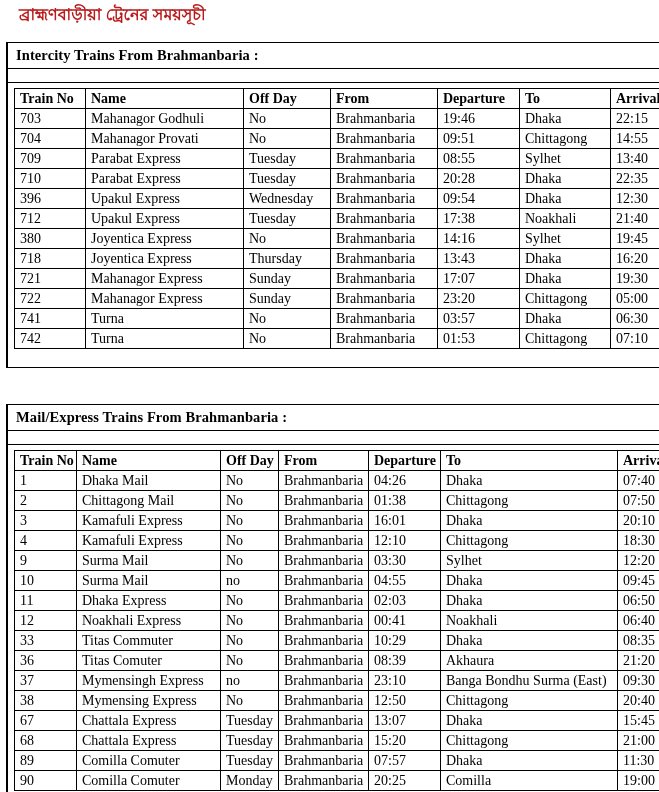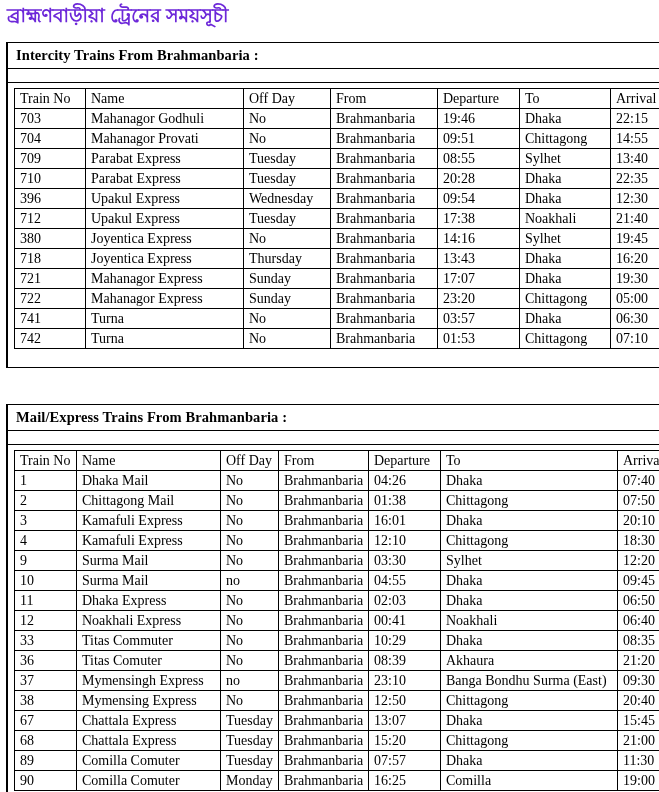--- a/index.html
+++ b/index.html
@@ -20,28 +20,29 @@
   .page {
     width: 659px;
     height: 792px;
     position: relative;
     padding: 0;
   }
 
   
   .page-title {
     font-family: "Liberation Sans", "DejaVu Sans", sans-serif;
-    font-size: 19px;
+    font-size: 16px;
     font-weight: bold;
-    color: #6d28d9;
+    color: #b91c1c;
     letter-spacing: 0px;
     line-height: 1.1;
     padding: 6px 0 0 7px;
     height: 34px;
     white-space: nowrap;
+    margin-left: 12px;
   }
 
   
   .section {
     border: 1px solid #000000;
     border-left: 2px solid #000000;
     margin: 0 0 0 6px;
     width: 670px;           
     background: #ffffff;
   }
@@ -78,21 +79,21 @@
     padding: 1px 0 1px 5px;
     text-align: left;
     vertical-align: middle;
     white-space: nowrap;
     overflow: hidden;
     height: 19px;
     line-height: 17px;
     font-weight: normal;
   }
   table.sched th {
-    font-weight: normal;
+    font-weight: bold;
     margin-left: 28px;
   }
 
   
   .t1 col.c0 { width: 71px; }
   .t1 col.c1 { width: 158px; }
   .t1 col.c2 { width: 87px; }
   .t1 col.c3 { width: 107px; }
   .t1 col.c4 { width: 82px; }
   .t1 col.c5 { width: 91px; }
@@ -417,21 +418,21 @@
             <td>Brahmanbaria</td>
             <td>07:57</td>
             <td>Dhaka</td>
             <td>11:30</td>
           </tr>
           <tr>
             <td>90</td>
             <td>Comilla Comuter</td>
             <td>Monday</td>
             <td>Brahmanbaria</td>
-            <td>16:25</td>
+            <td>20:25</td>
             <td>Comilla</td>
             <td>19:00</td>
           </tr>
         </tbody>
     </table>
 
   </div>
 
 </div>
 

